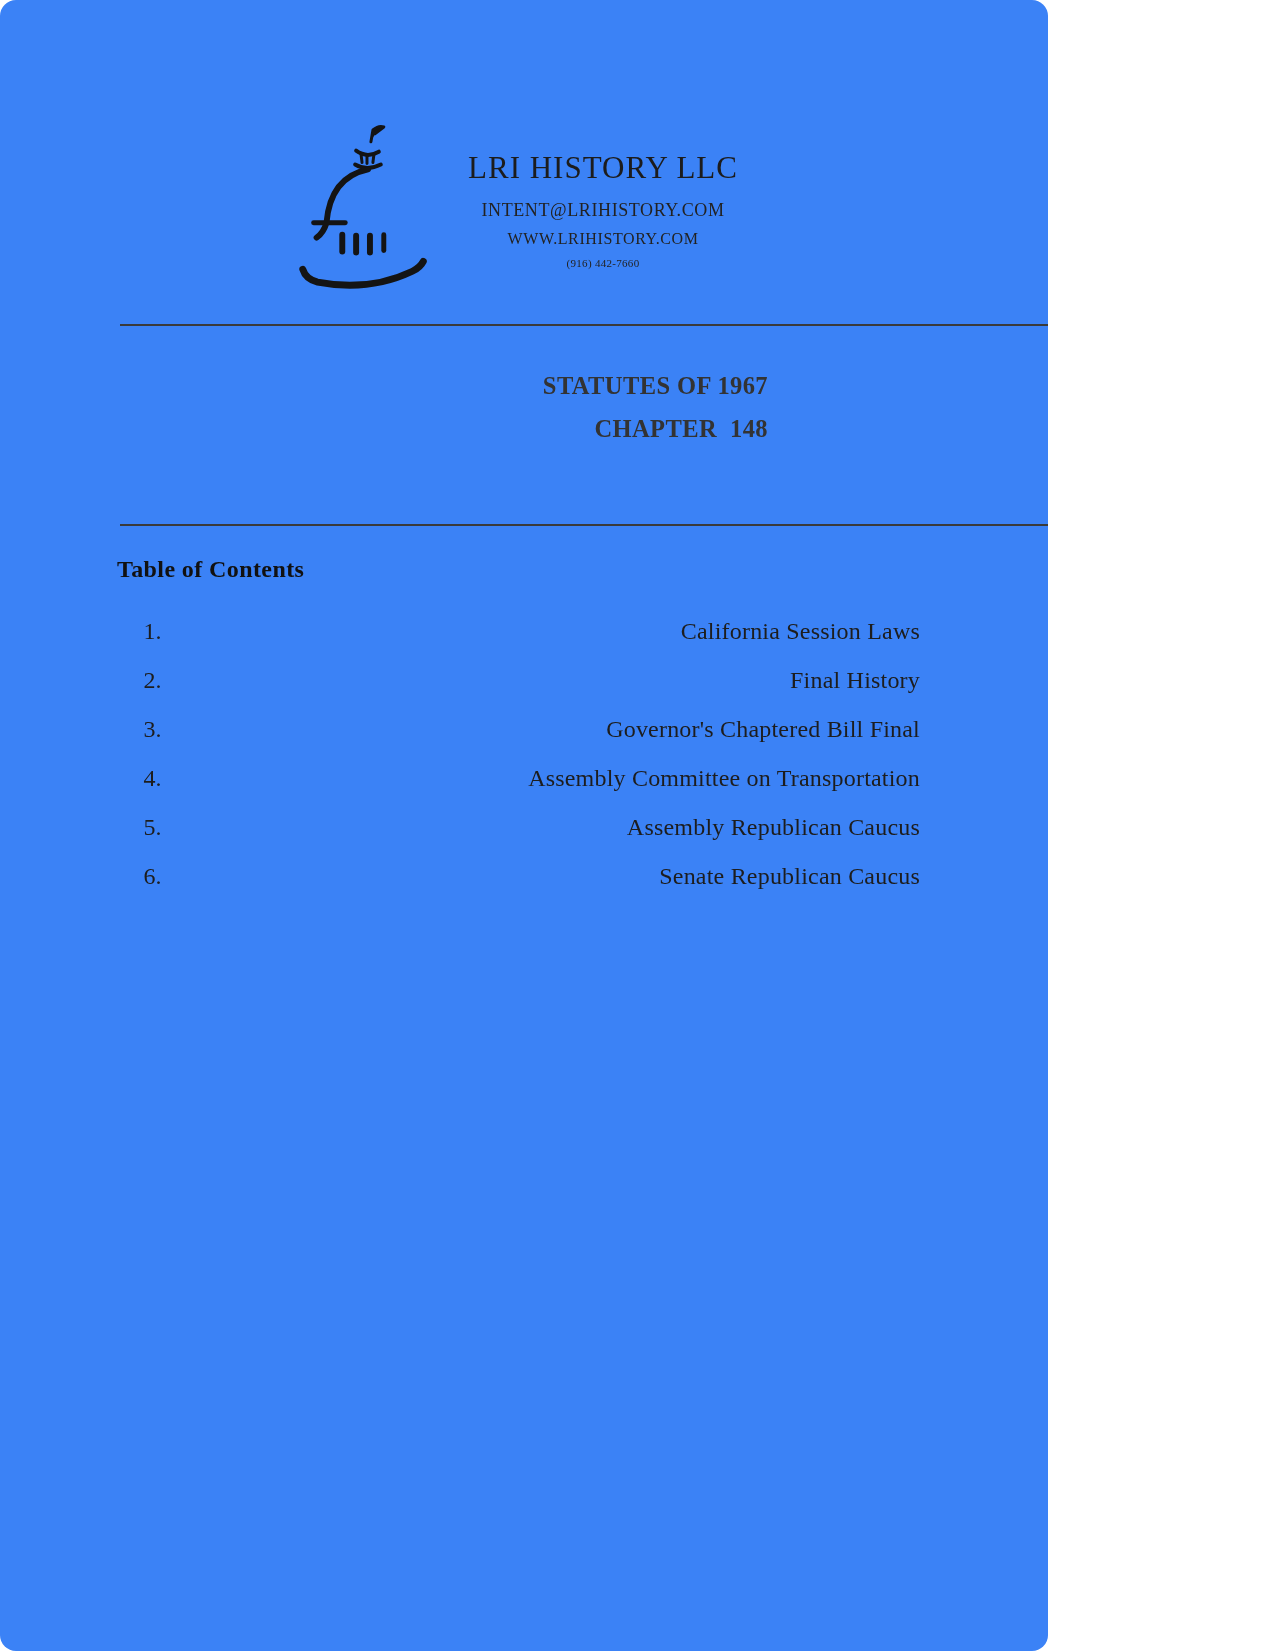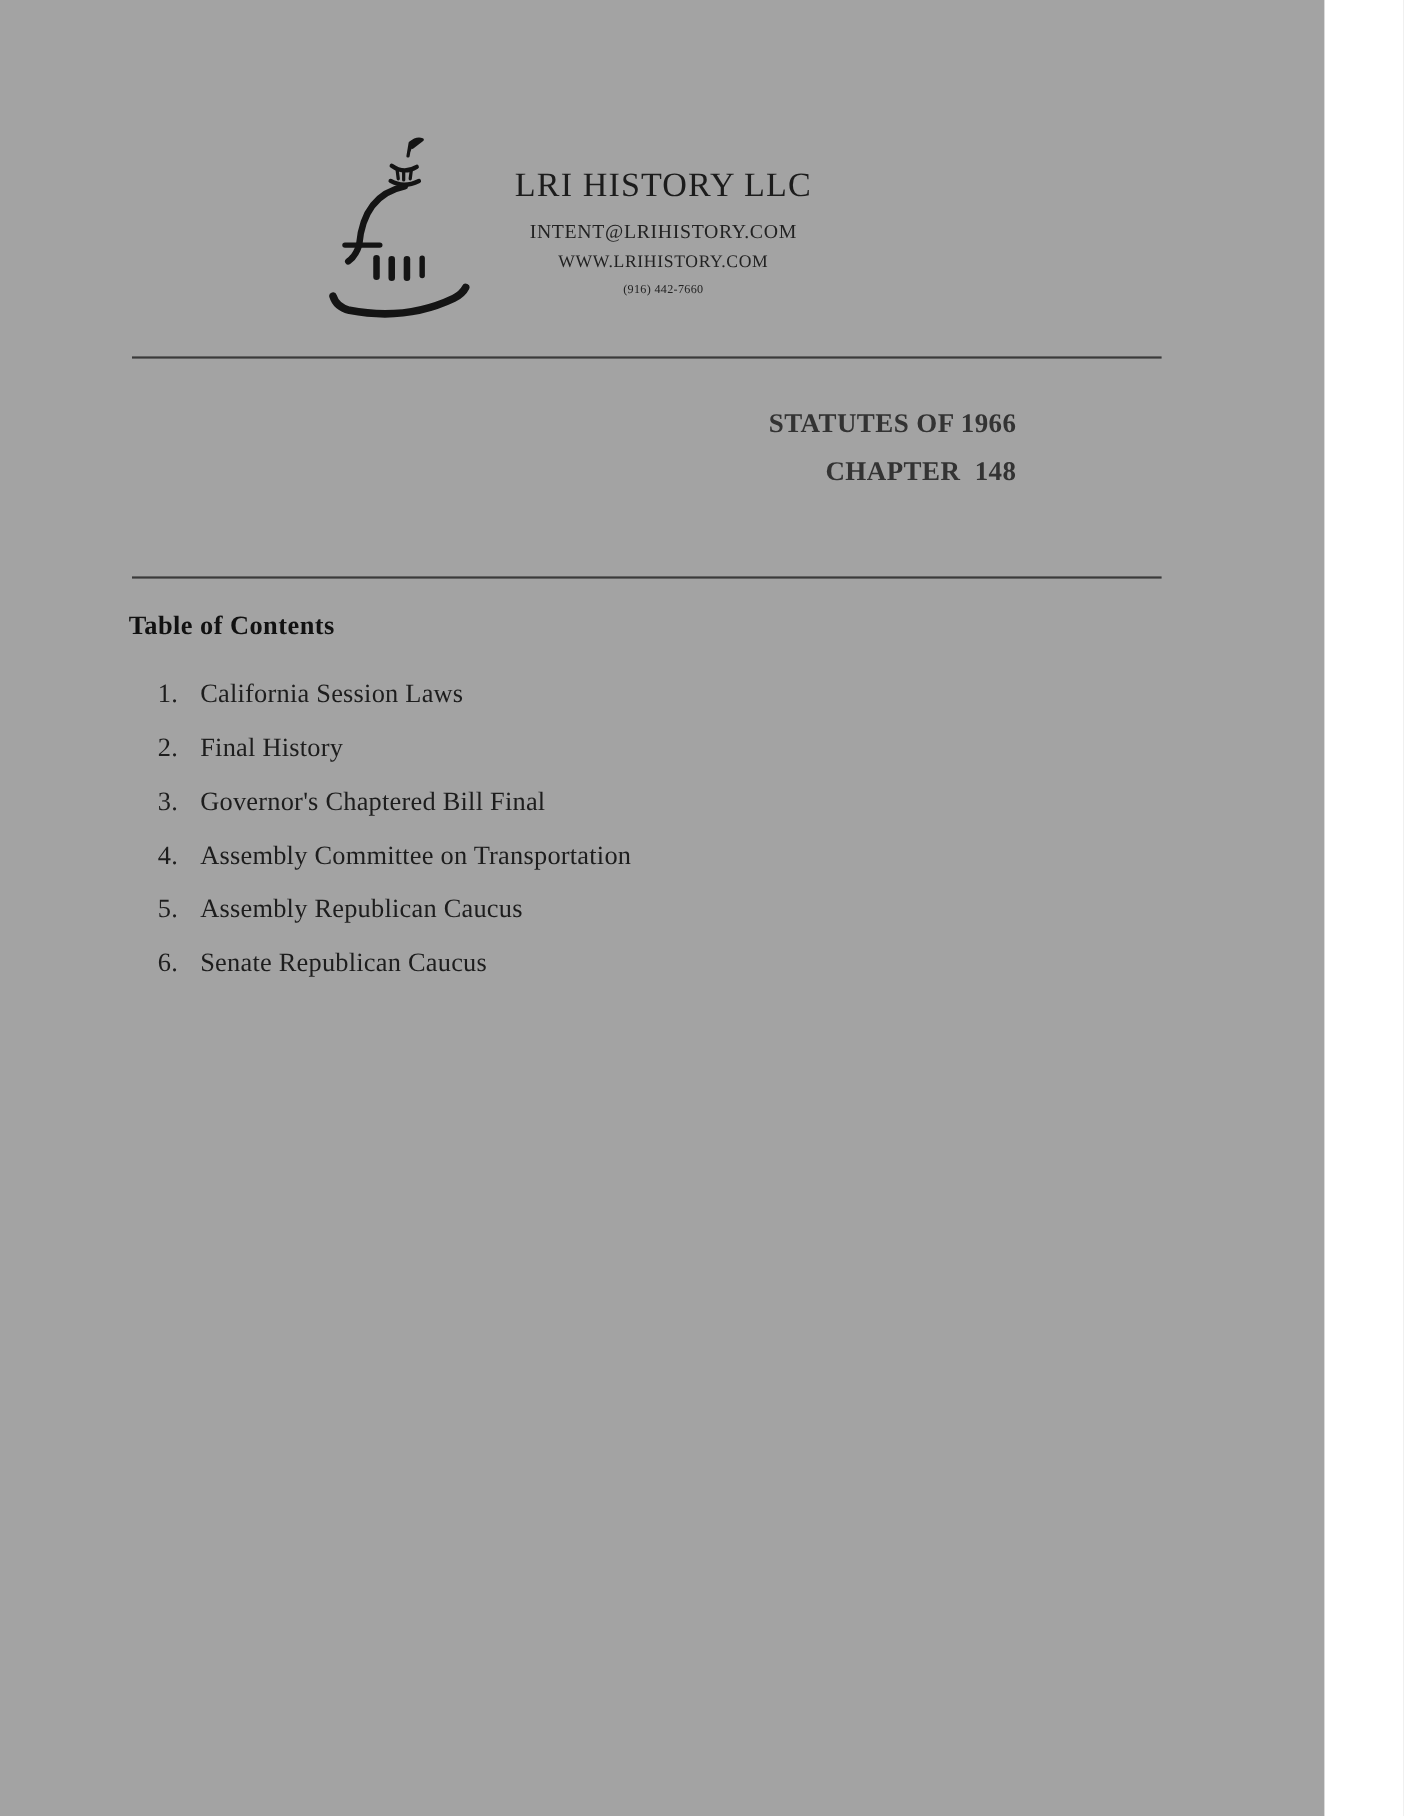--- a/index.html
+++ b/index.html
@@ -2,26 +2,27 @@
 <html><head>
 <meta charset="utf-8">
 <style>
   html, body {
     margin: 0;
     padding: 0;
     background: #ffffff;
   }
   .page {
     position: relative;
-    width: 1204px;
+    width: 1048px;
     height: 1651px;
-    background: #a3a3a3;
+    background: #3b82f6;
     font-family: "Liberation Serif", serif;
     color: #1b1b1b;
     overflow: hidden;
+    border-radius: 16px;
   }
 
   
   .logo-wrap {
     position: absolute;
     left: 296px;
     top: 124px;
     width: 140px;
     height: 168px;
   }
@@ -91,20 +92,21 @@
     left: 120px;
     top: 618px;
     width: 800px;
   }
   ol.toc-list {
     margin: 0;
     padding-left: 48px;
     list-style: decimal;
     font-size: 24px;
     color: #1d1d1d;
+    text-align: right;
   }
   ol.toc-list li {
     padding-left: 14px;
     margin-bottom: 22px;
     letter-spacing: 0.2px;
   }
 </style>
 </head>
 <body>
 
@@ -137,21 +139,21 @@
   <div class="company-block">
     <div class="company-name">LRI HISTORY LLC</div>
     <div class="contact-line email">INTENT@LRIHISTORY.COM</div>
     <div class="contact-line website">WWW.LRIHISTORY.COM</div>
     <div class="contact-line phone">(916) 442-7660</div>
   </div>
 
   <div class="divider divider-1"></div>
 
   <div class="title-block">
-    <div class="title-line">STATUTES OF 1966</div>
+    <div class="title-line">STATUTES OF 1967</div>
     <div class="title-line">CHAPTER  148</div>
   </div>
 
   <div class="divider divider-2"></div>
 
   <div class="toc-heading">Table of Contents</div>
 
   <div class="toc-list-wrap">
     <ol class="toc-list">
       <li>California Session Laws</li>

